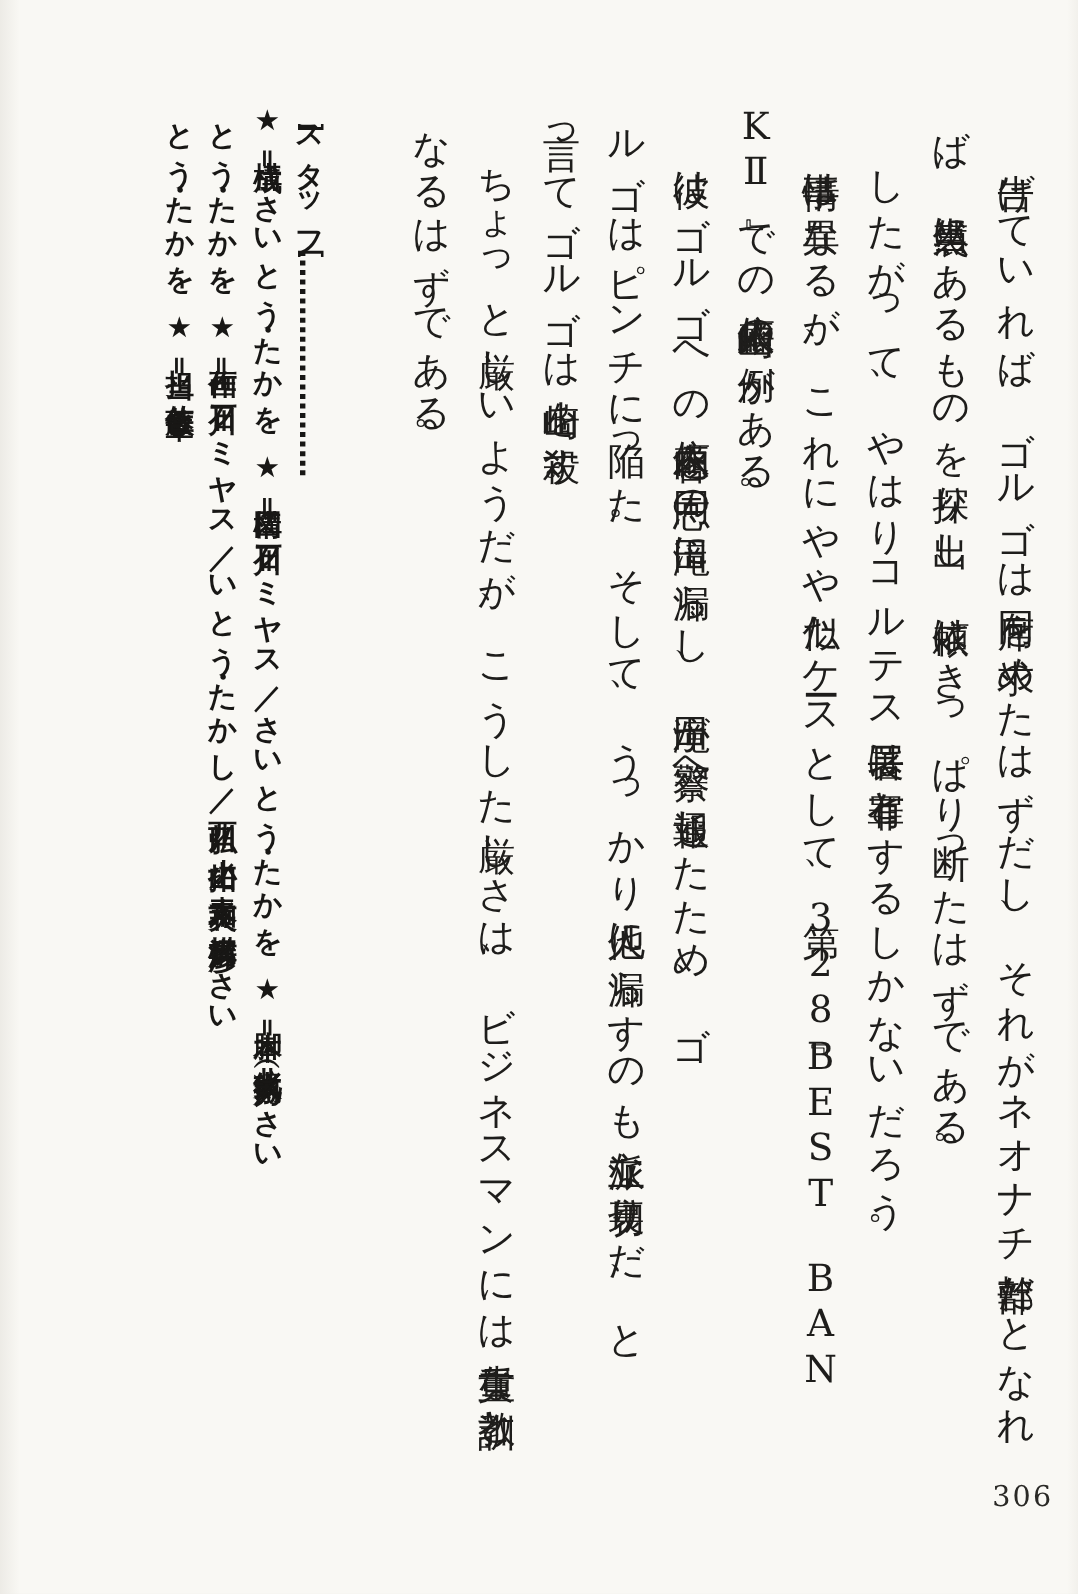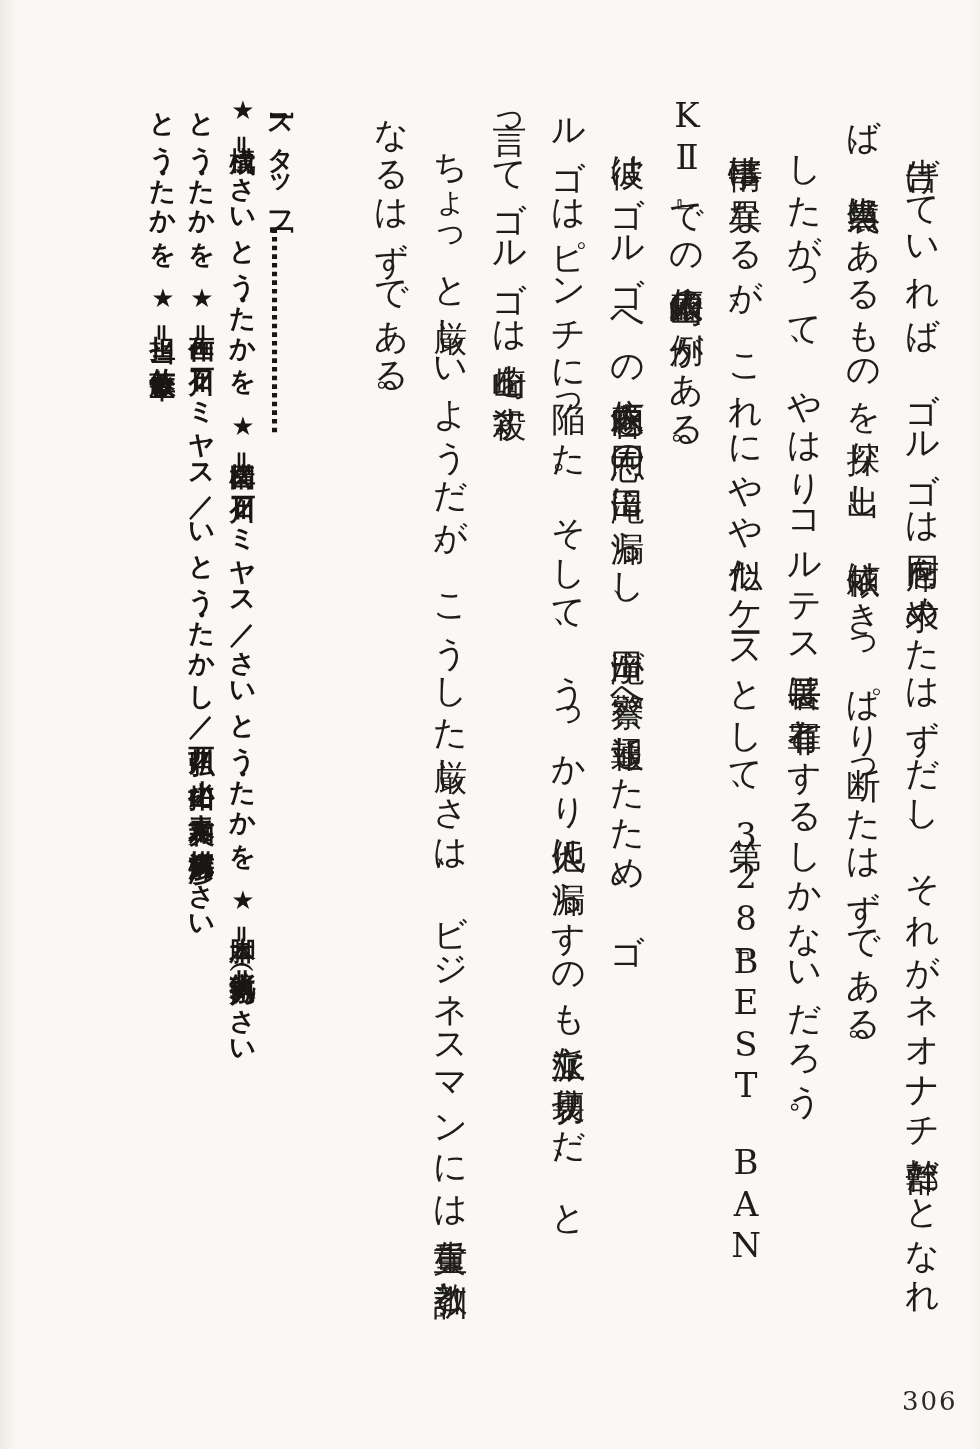--- a/index.html
+++ b/index.html
@@ -44,21 +44,21 @@
   .upright {
     text-orientation: upright;
   }
   .dots {
     letter-spacing: 0;
     font-weight: bold;
   }
   .page-number {
     position: absolute;
     left: 902px;
-    top: 1386px;
+    top: 1346px;
     font-family: "DejaVu Serif", "Liberation Serif", serif;
     font-size: 26px;
     letter-spacing: 2px;
     color: #2a2926;
   }
 </style>
 </head>
 <body>
 
 <div class="page">

